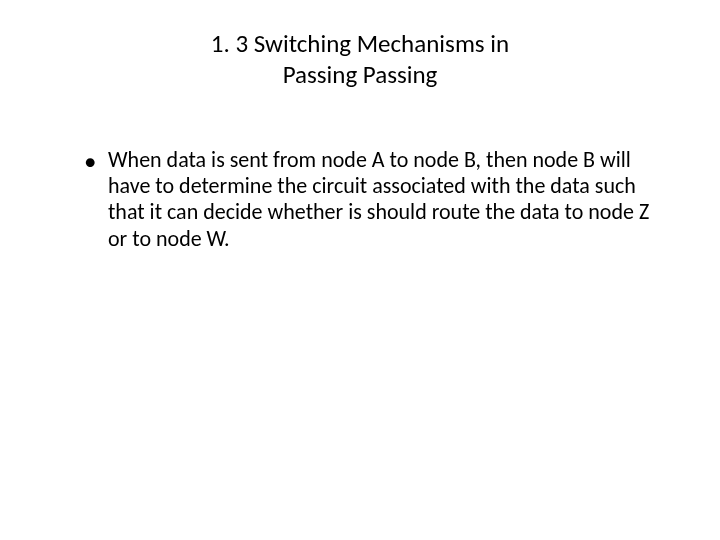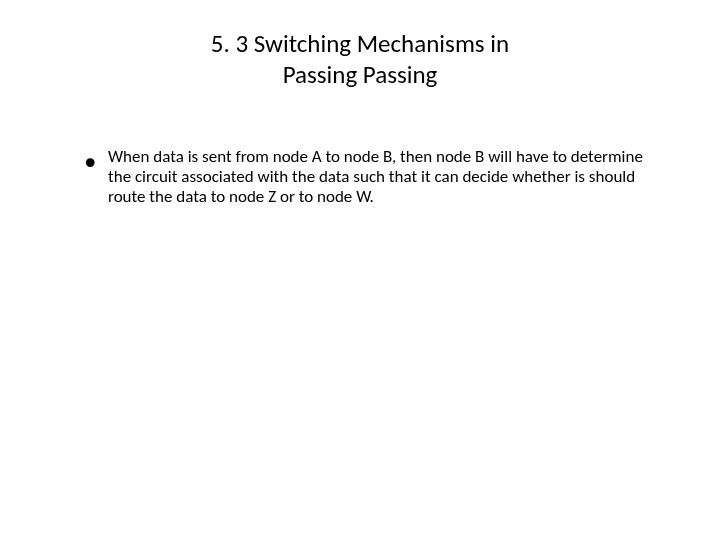--- a/index.html
+++ b/index.html
@@ -29,37 +29,37 @@
       margin-left: 80px;
       margin-right: 80px;
     }
     .content {
       padding-left: 80px;
       padding-right: 60px;
     }
     .bullet {
       position: relative;
       padding-left: 28px;
-      font-size: 17px;
+      font-size: 22px;
       line-height: 1.2;
     }
     .bullet::before {
       content: "•";
       position: absolute;
       left: 4px;
       top: 0;
       font-size: 25px;
     }
   </style>
 </head>
 <body>
 
 <div class="slide">
   <div class="title">
-    <span>5. 3 Switching Mechanisms in</span><br>
+    <span>1. 3 Switching Mechanisms in</span><br>
     <span>Passing Passing</span>
   </div>
   <div class="content">
     <div class="bullet">
       <span>When data is sent from node A to node B, then node B will have to determine the circuit associated with the data such that it can decide whether is should route the data to node Z or to node W.</span>
     </div>
   </div>
 </div>
 
 </body></html>

